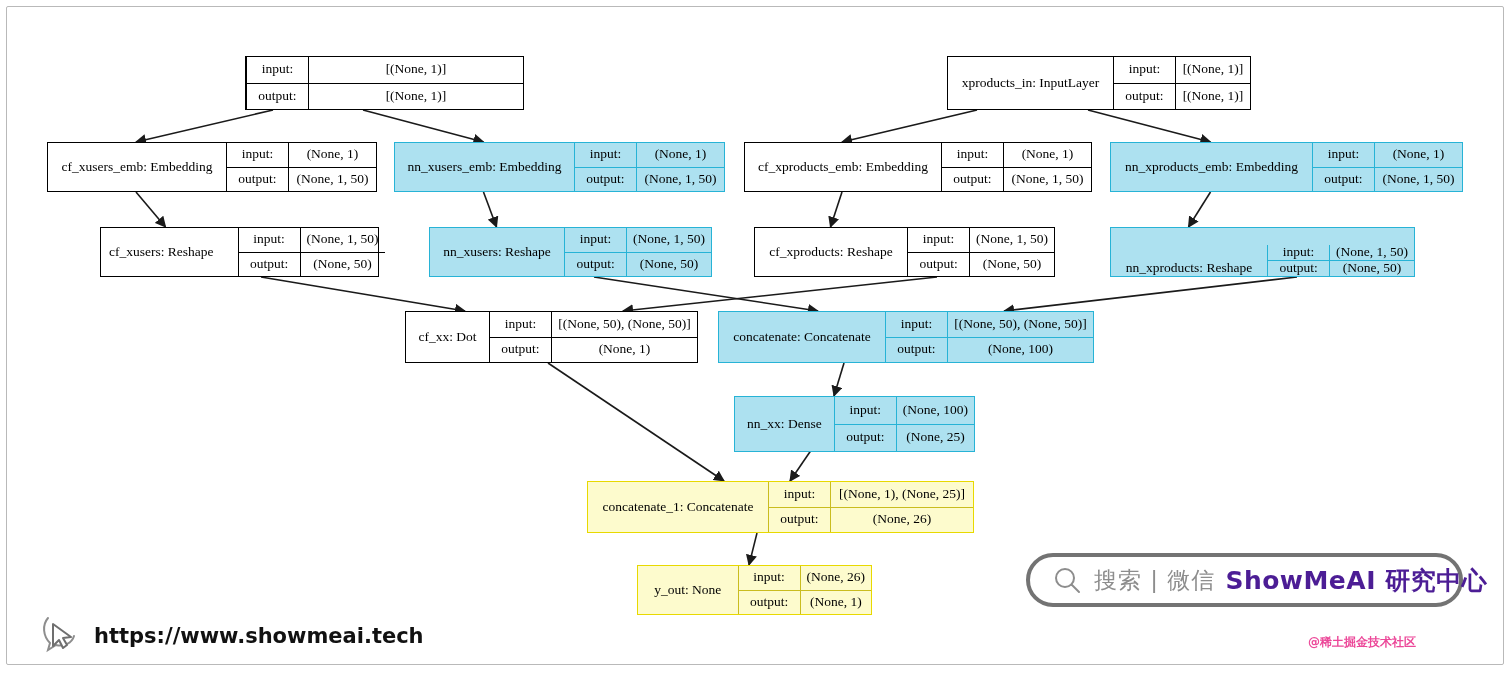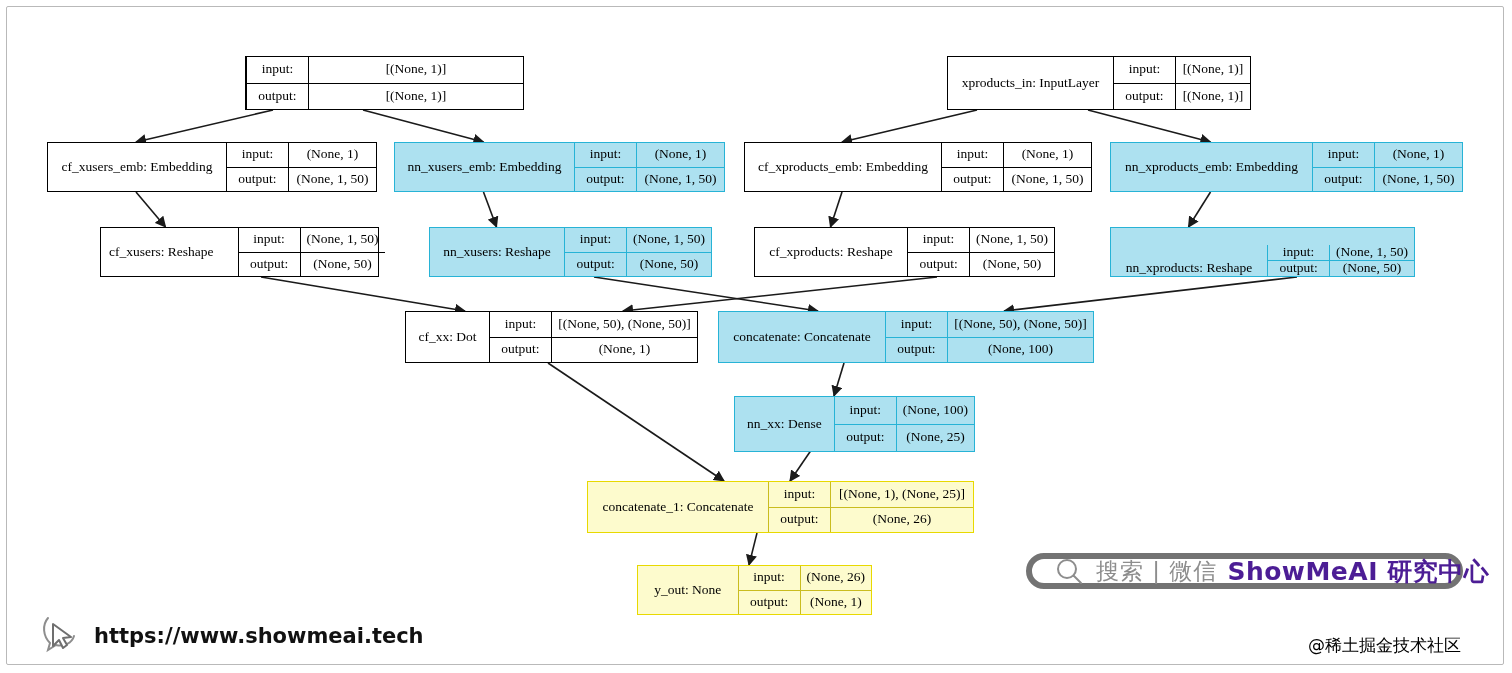--- a/index.html
+++ b/index.html
@@ -108,23 +108,23 @@
   .node.yellow .io-key {
     border-color: #c9bc1f;
   }
 
   
   #search-pill {
     position: absolute;
     left: 1026px;
     top: 553px;
     width: 437px;
-    height: 36px;
-    box-sizing: border-box;
-    border: 6px solid #737373;
+    height: 54px;
+    box-sizing: border-box;
+    border: 4px solid #737373;
     border-radius: 27px;
     display: flex;
     align-items: center;
     padding: 0 22px;
     background: #ffffff;
   }
   #search-pill .magnifier {
     flex: 0 0 auto;
     margin-right: 12px;
     display: flex;
@@ -159,23 +159,24 @@
     font-weight: bold;
     color: #111111;
     margin-left: 14px;
     white-space: nowrap;
   }
   #corner-watermark {
     position: absolute;
     left: 1308px;
     top: 634px;
     font-family: "DejaVu Sans", "Liberation Sans", sans-serif;
-    font-size: 17px;
-    color: #000000;
-    white-space: nowrap;
+    font-size: 12px;
+    color: #ec4899;
+    white-space: nowrap;
+    font-weight: bold;
   }
 </style>
 </head>
 <body>
 
 <div id="canvas">
 
   <div id="frame"></div>
 
   <svg id="edge-layer" viewBox="0 0 1512 673" xmlns="http://www.w3.org/2000/svg">

